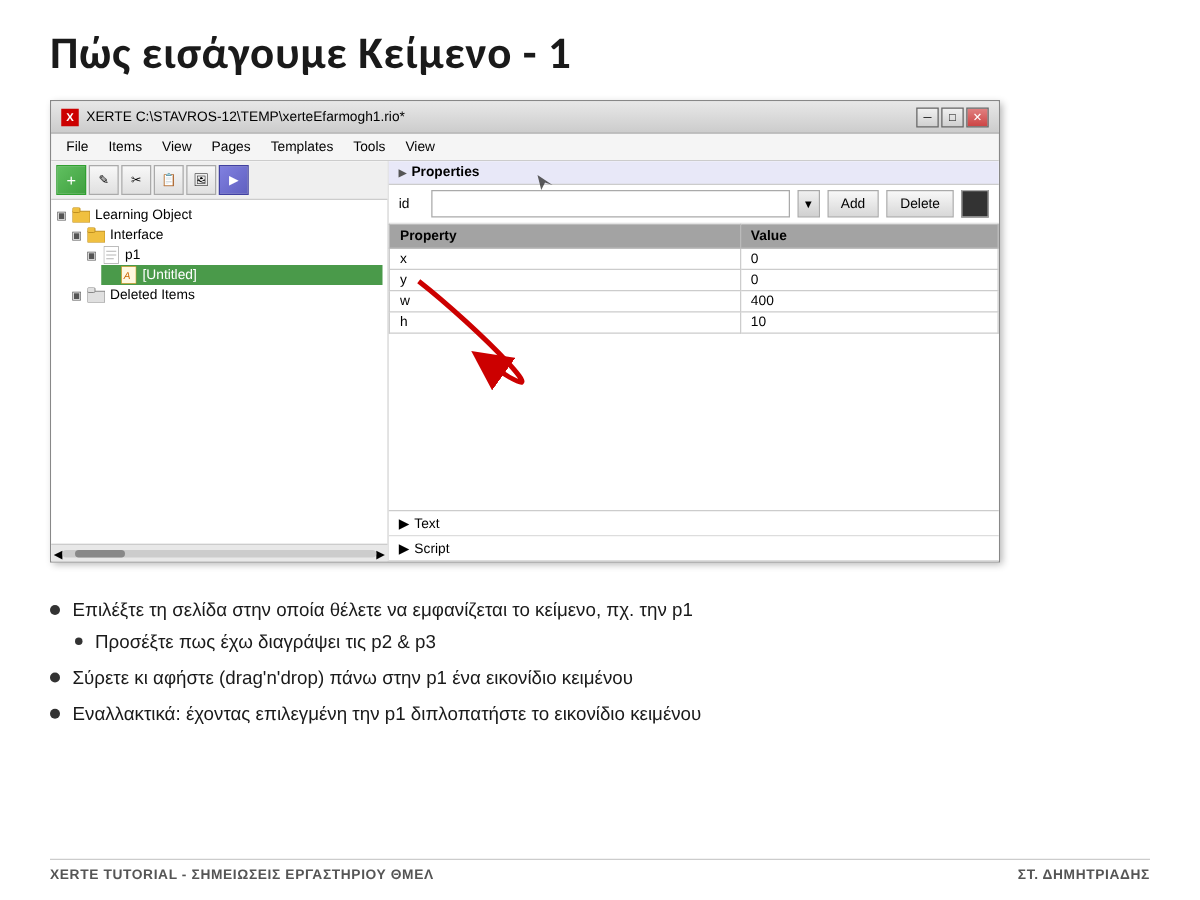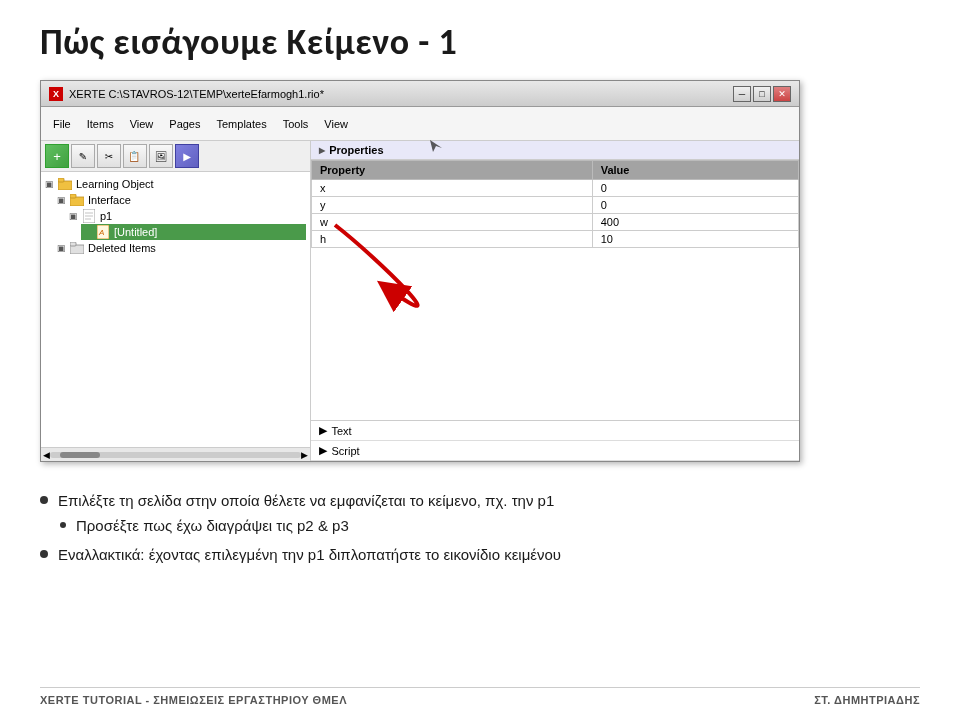--- a/index.html
+++ b/index.html
@@ -96,21 +96,21 @@
       color: white;
     }
 
     
     .menu-bar {
       background: #f5f5f5;
       border-bottom: 1px solid #ccc;
       display: flex;
       gap: 0;
       padding: 2px 4px;
-      height: 34px;
+      height: 22px;
       align-items: center;
     }
 
     .menu-item {
       font-size: 11px;
       padding: 1px 8px;
       cursor: pointer;
       color: #000;
     }
 
@@ -521,20 +521,28 @@
           </div>
         </div>
 
         <div class="properties-panel">
 
           <div class="properties-header">
             <span class="props-triangle">▶</span>
             <span>Properties</span>
           </div>
 
+          <div class="props-id-row">
+            <span class="props-id-label">id</span>
+            <input class="props-id-input" type="text" value="" style="">
+            <div class="props-id-dropdown">▼</div>
+            <button class="props-btn">Add</button>
+            <button class="props-btn">Delete</button>
+            <div class="props-color-box"></div>
+          </div>
 
           <table class="props-table">
             <thead>
               <tr>
                 <th>Property</th>
                 <th>Value</th>
               </tr>
             </thead>
             <tbody>
               <tr class="normal">
@@ -589,20 +597,24 @@
     <div class="bullet-item">
       <div class="bullet-dot"></div>
       <span class="bullet-text">Επιλέξτε τη σελίδα στην οποία θέλετε να εμφανίζεται το κείμενο, πχ. την p1</span>
     </div>
 
     <div class="bullet-item" style="margin-top:-4px;">
       <div class="bullet-dot small"></div>
       <span class="bullet-text">Προσέξτε πως έχω διαγράψει τις p2 &amp; p3</span>
     </div>
 
+    <div class="bullet-item">
+      <div class="bullet-dot"></div>
+      <span class="bullet-text">Σύρετε κι αφήστε (drag'n'drop) πάνω στην p1 ένα εικονίδιο κειμένου</span>
+    </div>
 
     <div class="bullet-item">
       <div class="bullet-dot"></div>
       <span class="bullet-text">Εναλλακτικά: έχοντας επιλεγμένη την p1 διπλοπατήστε το εικονίδιο κειμένου</span>
     </div>
 
   </div>
 
   <div class="page-footer">
     <span class="footer-left">XERTE TUTORIAL  -  ΣΗΜΕΙΩΣΕΙΣ ΕΡΓΑΣΤΗΡΙΟΥ ΘΜΕΛ</span>

